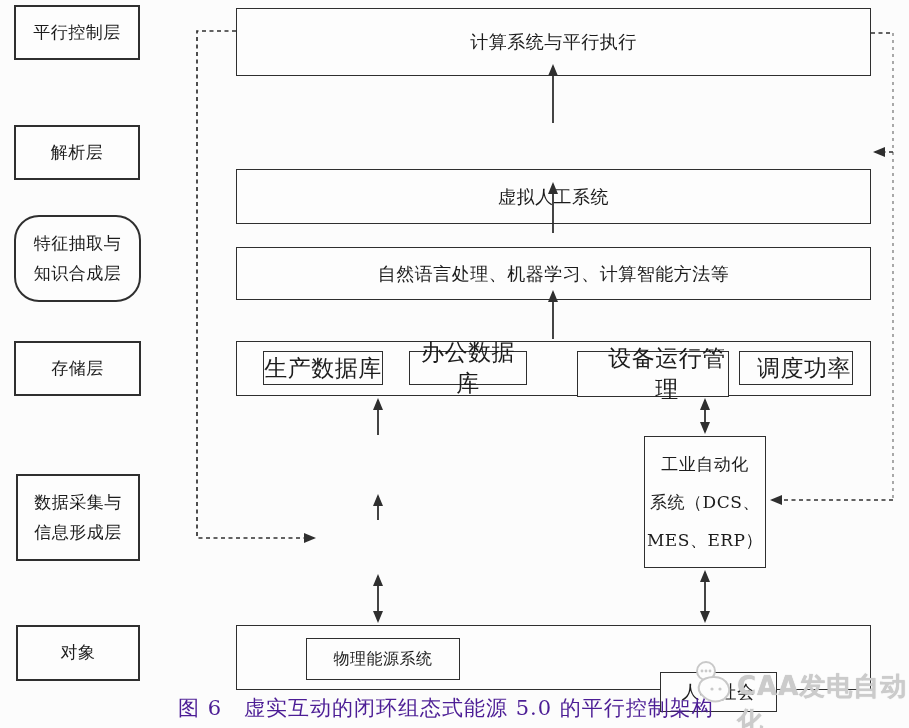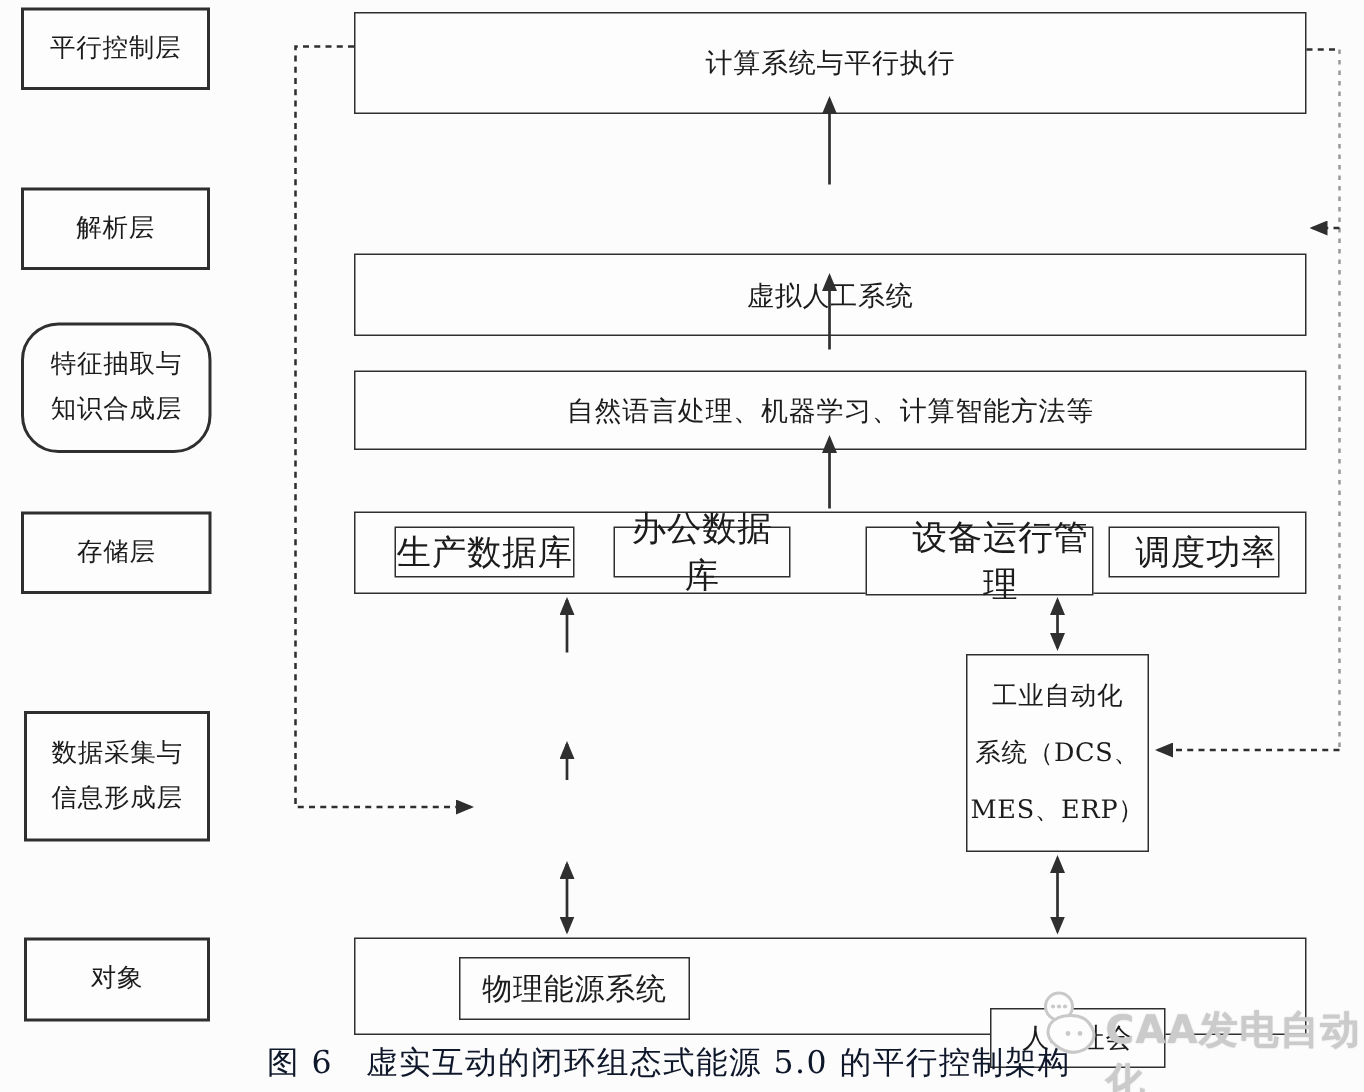--- a/index.html
+++ b/index.html
@@ -35,21 +35,21 @@
   .industrial { line-height:2.25; font-size:17px; }
   svg.overlay {
     position:absolute; left:0; top:0;
     pointer-events:none;
   }
   .caption {
     position:absolute;
     left:178px; top:694px;
     font-size:21px;
     letter-spacing:1px;
-    color:#0f172a;
+    color:#4c1d95;
   }
   .watermark-text {
     position:absolute;
     left:737px; top:669px;
     font-family:"DejaVu Sans","Liberation Sans",sans-serif;
     font-size:26px; font-weight:bold;
     color:#cbcbcb;
     text-shadow:0 0 1px #bdbdbd;
     letter-spacing:1px;
     z-index:5;
@@ -83,21 +83,21 @@
     <div class="box inner" style="left:340px; top:9px; width:152px; height:46px;padding-left:28px;">设备运行管理</div>
     <div class="box inner" style="left:502px; top:9px; width:114px; height:34px;padding-left:16px;">调度功率</div>
   </div>
 
 
   <div class="box multiline industrial" style="left:644px; top:436px; width:122px; height:132px;">工业自动化
 系统（DCS、
 MES、ERP）</div>
 
   <div class="box" style="left:236px; top:625px; width:635px; height:65px;">
-    <div class="box inner" style="left:69px;  top:12px; width:154px; height:42px; font-size:20px;">物理能源系统</div>
+    <div class="box inner" style="left:69px;  top:12px; width:154px; height:42px; font-size:16px;">物理能源系统</div>
     <div class="box inner" style="left:423px; top:12px; width:117px; height:40px; font-size:18px;margin-top:34px;">人与社会</div>
   </div>
 
   <svg class="overlay" width="909" height="728" viewBox="0 0 909 728">
     <defs>
       <marker id="ah" markerWidth="12" markerHeight="10" refX="10" refY="5" orient="auto" markerUnits="userSpaceOnUse">
         <path d="M0,0 L12,5 L0,10 z" fill="#2f2f2f"></path>
       </marker>
       <marker id="ahs" markerWidth="12" markerHeight="10" refX="10" refY="5" orient="auto-start-reverse" markerUnits="userSpaceOnUse">
         <path d="M0,0 L12,5 L0,10 z" fill="#2f2f2f"></path>

